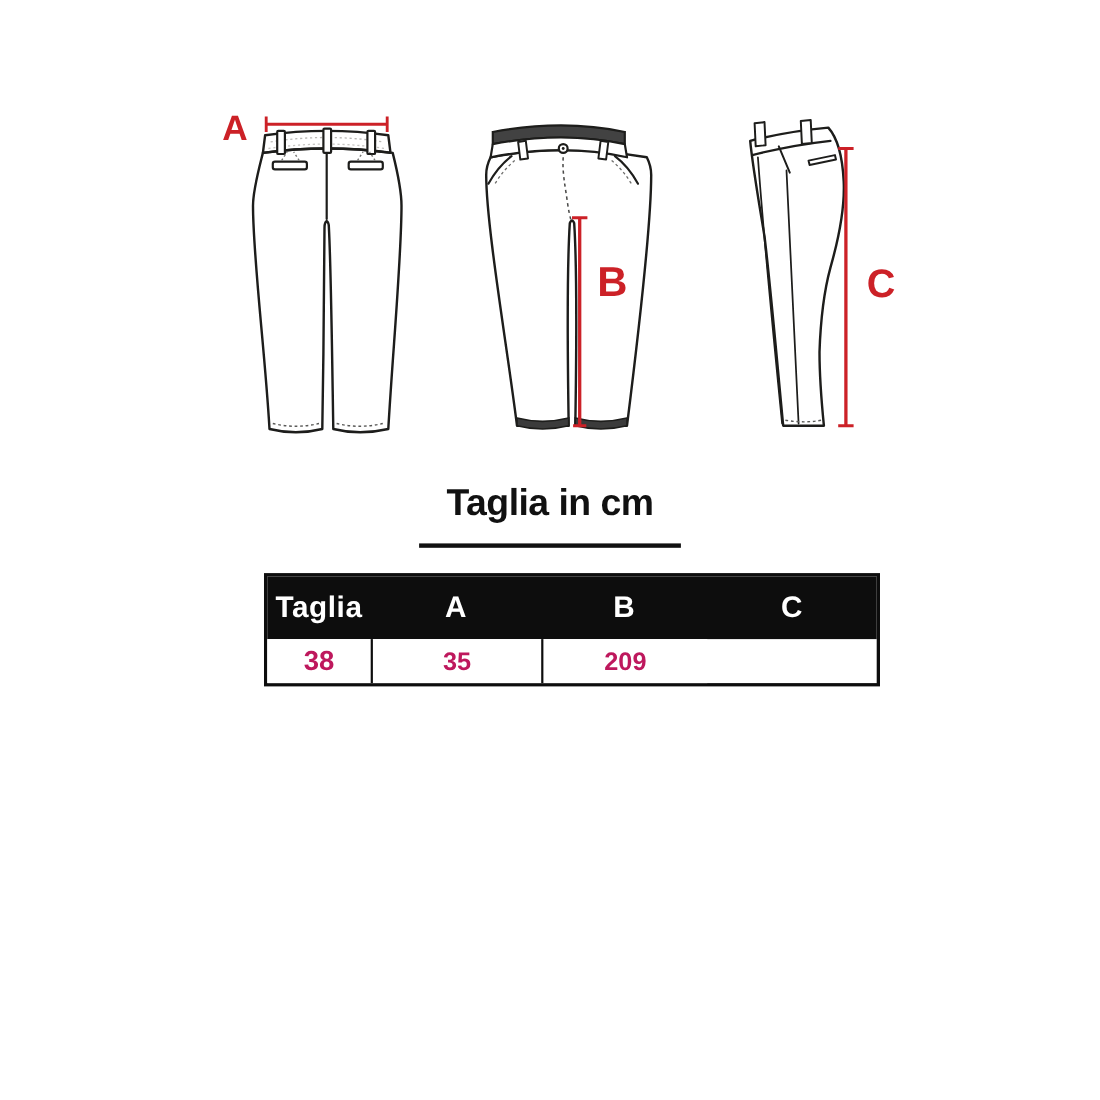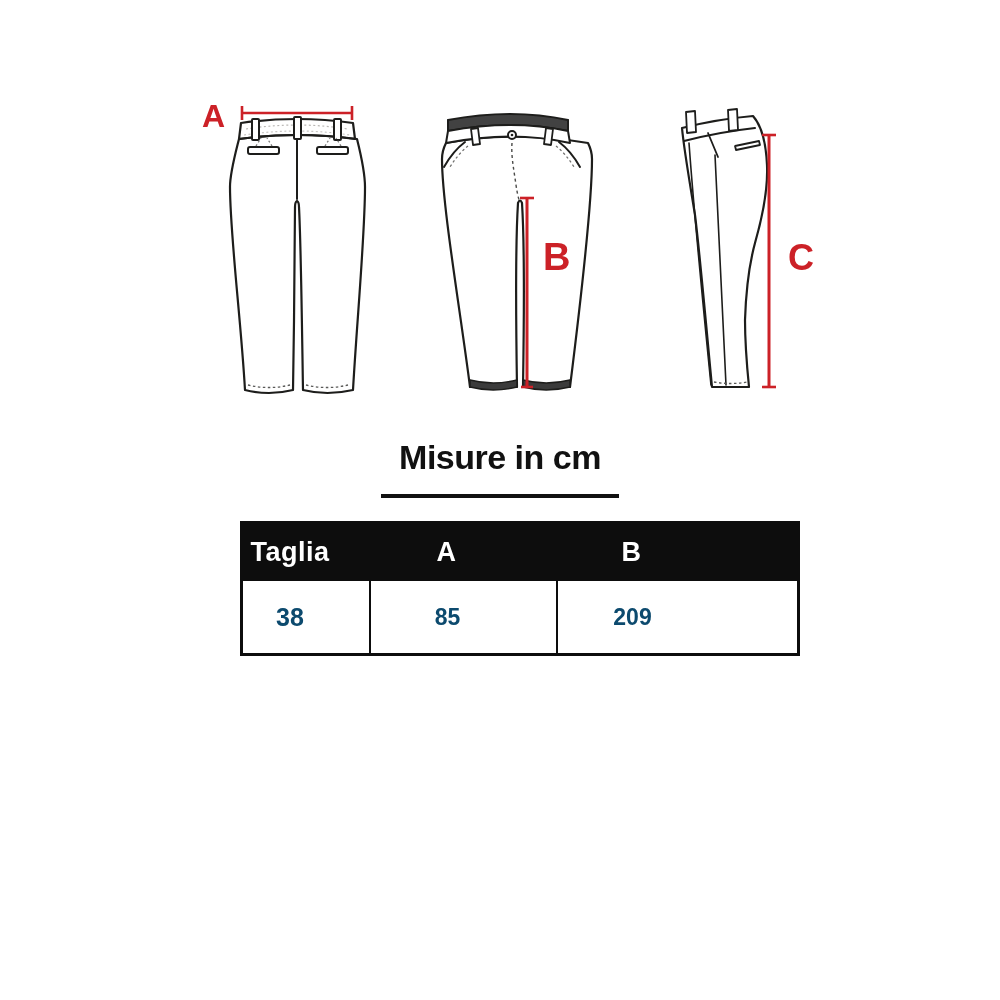--- a/index.html
+++ b/index.html
@@ -12,26 +12,26 @@
   .m-label.b{left:543px;top:238px;font-size:38px;}
   .m-label.c{left:788px;top:240px;font-size:36px;}
 
   .title{position:absolute;left:0;right:0;top:438px;text-align:center;
          font-size:34px;font-weight:800;color:#111;letter-spacing:-0.5px;}
   .title-rule{position:absolute;top:494px;left:50%;transform:translateX(-50%);
               width:238px;height:4px;background:#111;}
 
   .size-table{position:absolute;left:240px;top:521px;width:560px;
               border:3px solid #0d0d0d;box-sizing:border-box;}
-  .t-row{display:grid;grid-template-columns:94px 155px 151px 154px;gap:32px;}
+  .t-row{display:grid;grid-template-columns:94px 155px 151px 154px;}
   .t-row.head{background:#0d0d0d;}
   .t-cell{display:flex;align-items:center;justify-content:center;
           font-weight:700;box-sizing:border-box;}
   .head .t-cell{height:57px;color:#ffffff;font-size:27px;letter-spacing:0.5px;}
-  .bodyr .t-cell{height:72px;background:#ffffff;color:#0c4a6e;font-size:23px;
+  .bodyr .t-cell{height:40px;background:#ffffff;color:#be185d;font-size:23px;
                  border-left:2.5px solid #0d0d0d;}
   .bodyr .t-cell:first-child{border-left:none;font-size:25px;}
 
   svg .ink{stroke:#1d1d1b;fill:none;stroke-linecap:round;stroke-linejoin:round;}
   svg .fillw{fill:#ffffff;}
   svg .red{stroke:#cc2127;fill:none;stroke-linecap:butt;}
 </style>
 </head>
 <body>
 
@@ -148,30 +148,30 @@
       <path d="M107,40 L121,40"></path>
       <path d="M114,40 L114,292" stroke-width="3"></path>
       <path d="M107,292 L121,292"></path>
     </g>
   </svg>
 
   <div class="m-label a">A</div>
   <div class="m-label b">B</div>
   <div class="m-label c">C</div>
 
-  <div class="title">Misure in cm</div>
+  <div class="title">Taglia in cm</div>
   <div class="title-rule"></div>
 
   <div class="size-table">
     <div class="t-row head">
       <div class="t-cell">Taglia</div>
       <div class="t-cell">A</div>
       <div class="t-cell">B</div>
       <div class="t-cell">C</div>
     </div>
     <div class="t-row bodyr">
       <div class="t-cell">38</div>
-      <div class="t-cell">85</div>
+      <div class="t-cell">35</div>
       <div class="t-cell">209</div>
     </div>
   </div>
 
 </div>
 
 </body></html>

